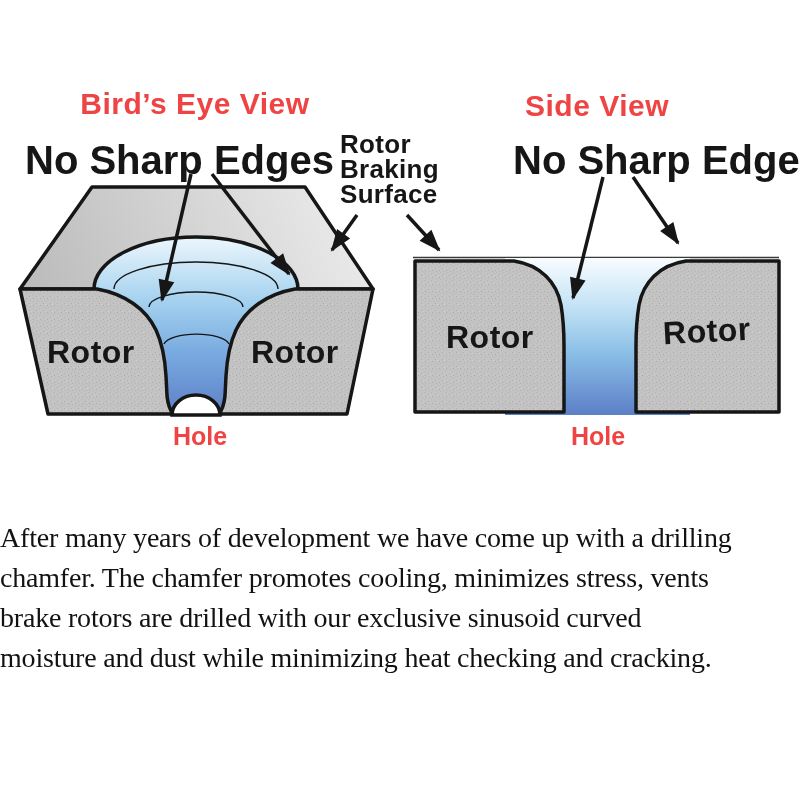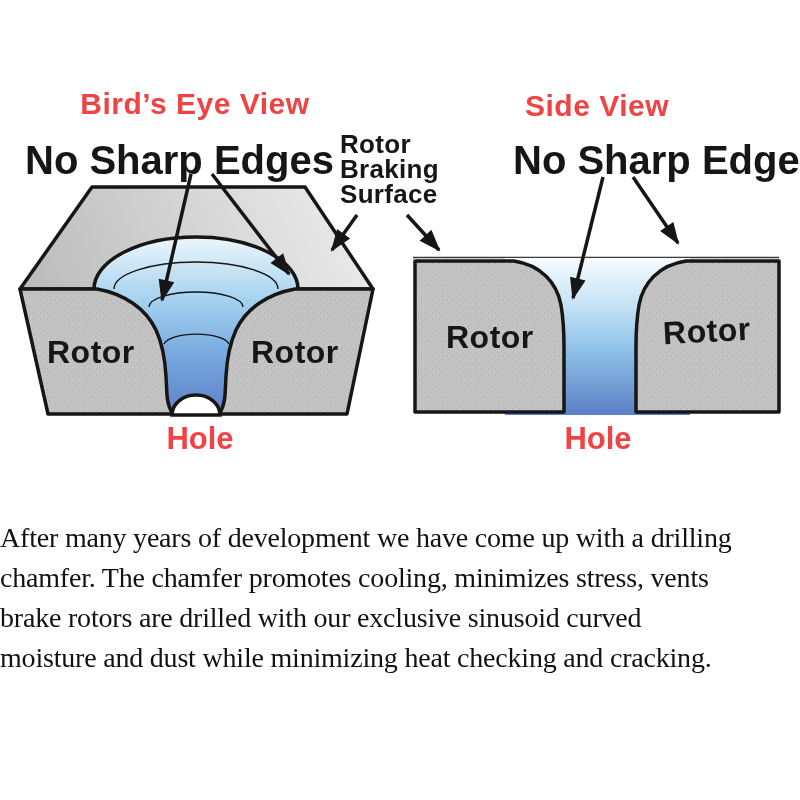--- a/index.html
+++ b/index.html
@@ -11,21 +11,21 @@
   .label {
     position:absolute; font-weight:bold; color:#161616;
     font-family:"Liberation Sans", sans-serif; text-align:center;
     white-space:nowrap; line-height:1.05;
   }
   .red { color:#ef4444; }
   .view-title { font-size:30px; letter-spacing:0.5px; }
   .nse { font-size:40px; }
   .rbs { text-align:left; font-size:26px; line-height:25px; letter-spacing:0.3px; }
   .rotor-label { font-size:32px; letter-spacing:0.5px; }
-  .hole-label { font-size:31px; }
+  .hole-label { font-size:25px; }
   .tilt { transform:rotate(-3deg); }
   .para {
     position:absolute; left:0; right:0; top:518px; 
     font-family:"Liberation Serif", serif; font-size:28px; color:#121212;
   }
   .para-line { white-space:pre; line-height:40px; letter-spacing:-0.2px; }
 </style>
 </head>
 <body>
 

